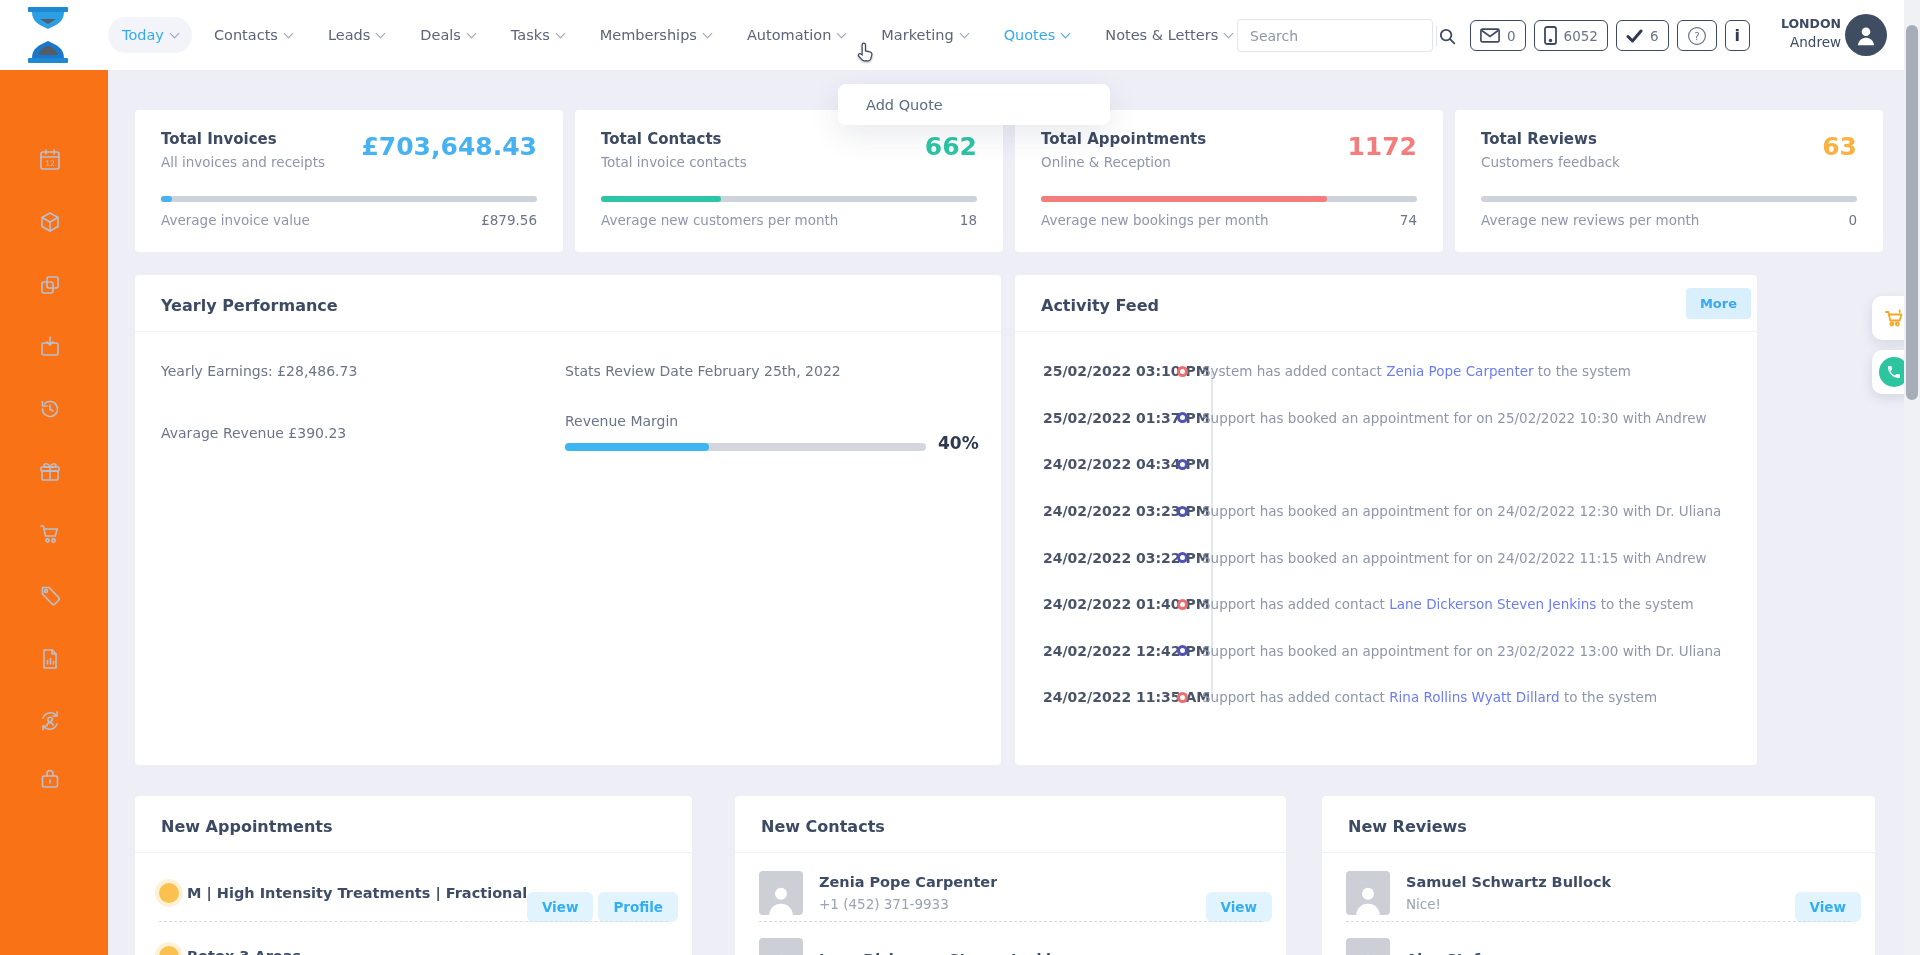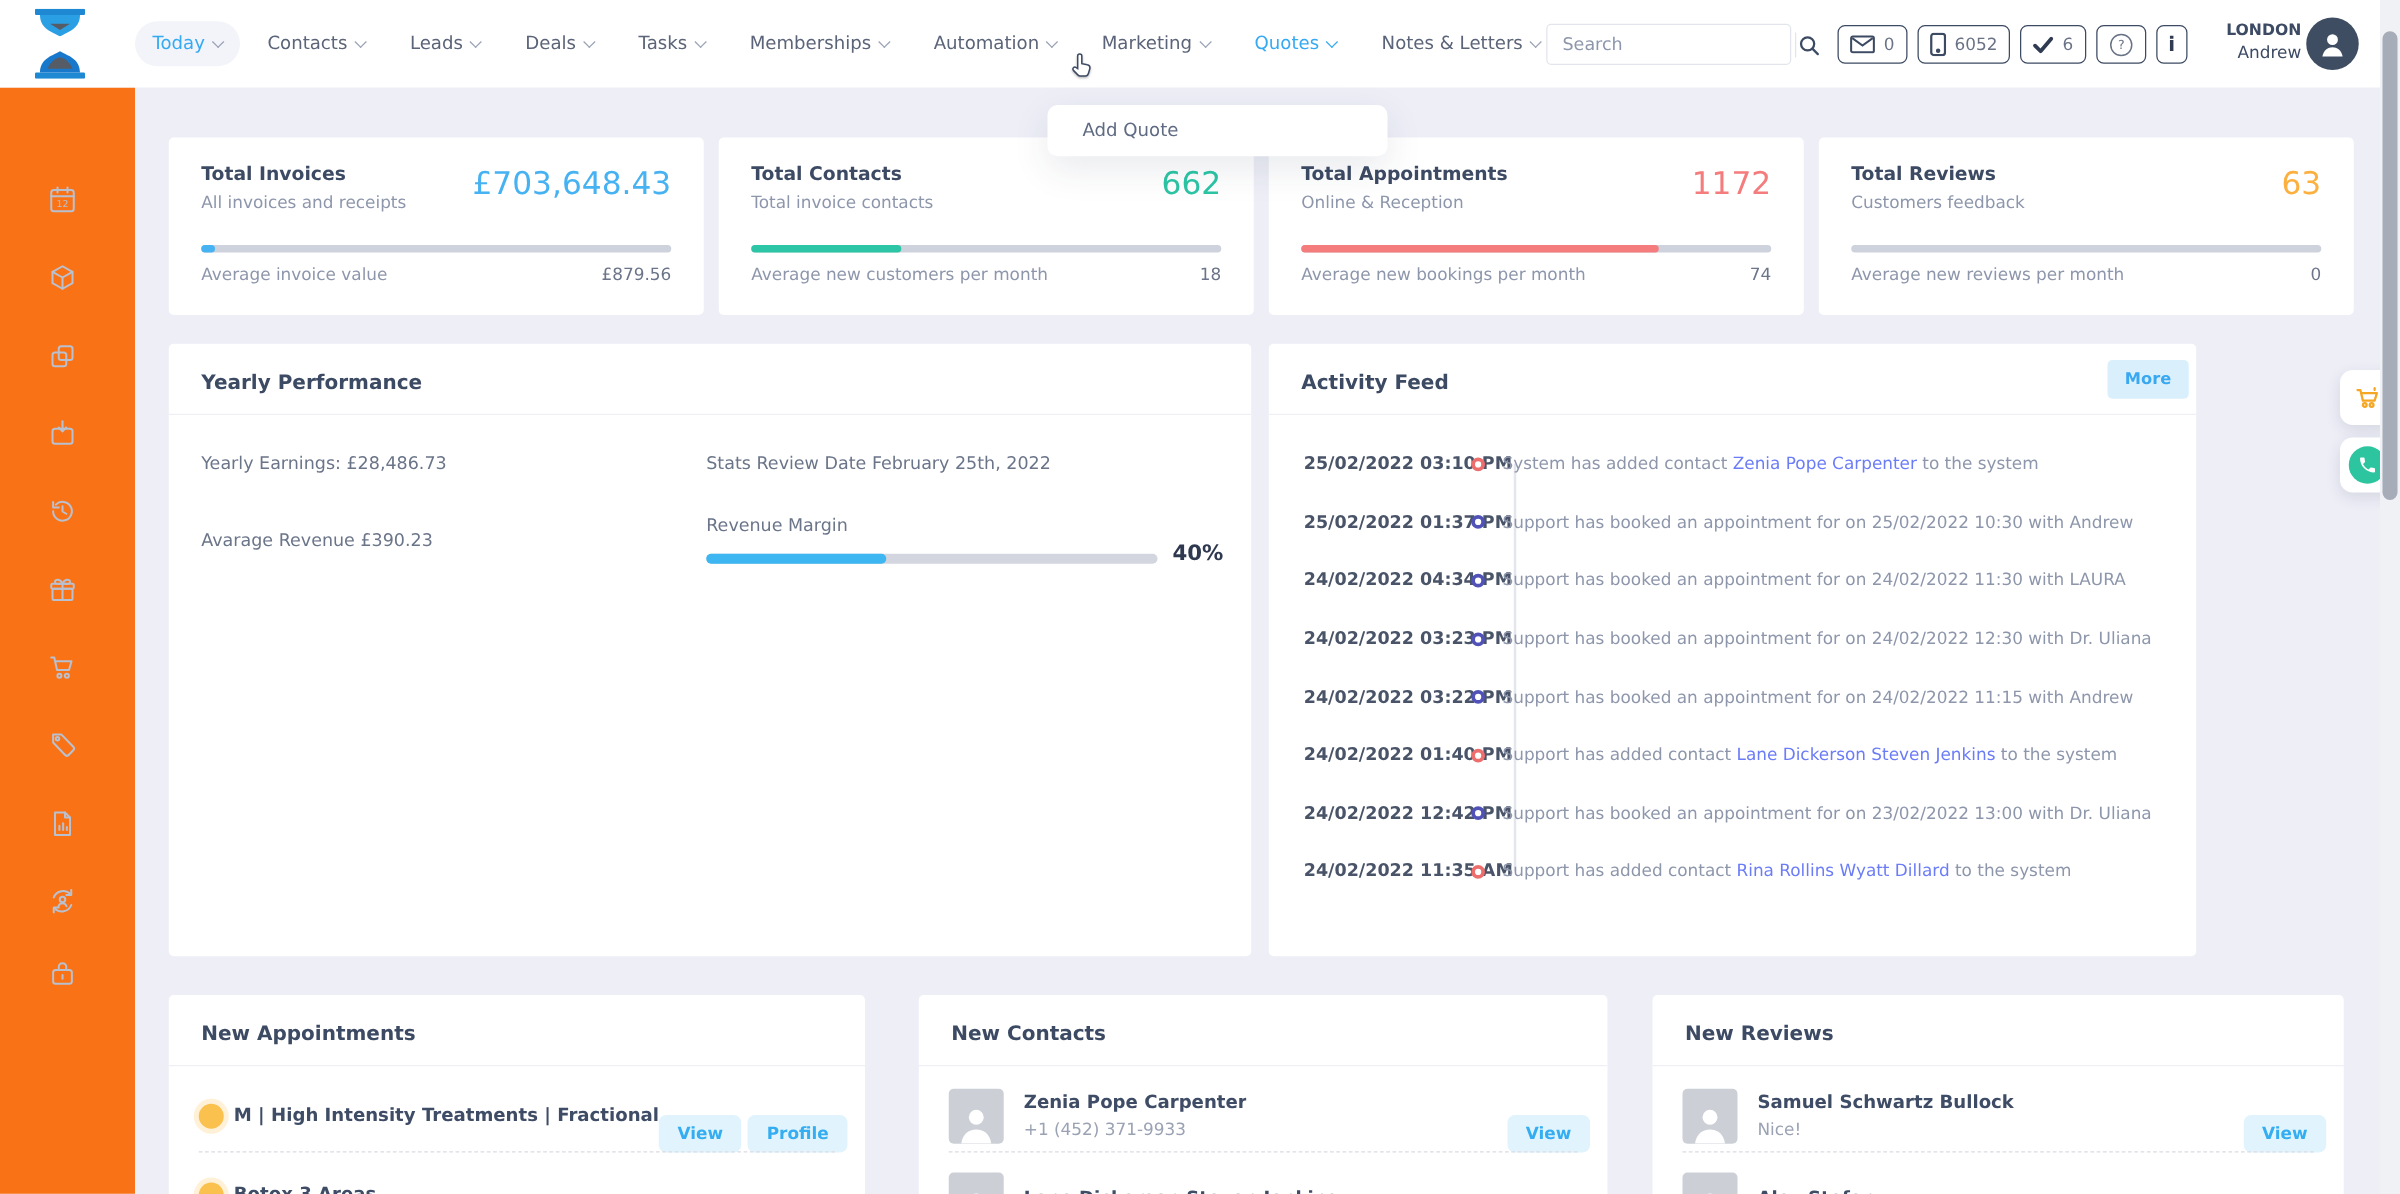--- a/index.html
+++ b/index.html
@@ -46,21 +46,21 @@
   
   .sidebar { position:absolute; left:0; top:70px; width:108px; height:885px; background:#f97316; z-index:10; }
   .side-icon { position:absolute; left:29px; width:42px; height:42px; display:flex; align-items:center;
     justify-content:center; cursor:pointer; }
   .side-icon svg { stroke:#b9c0cf; fill:none; stroke-width:1.6; stroke-linecap:round; stroke-linejoin:round; }
 
   
   .stat-card { position:absolute; top:110px; width:428px; height:142px; background:#fff; border-radius:4px; }
   .sc-title { position:absolute; left:26px; top:20px; font-size:15px; font-weight:700; color:#3d4a63; }
   .sc-sub { position:absolute; left:26px; top:44px; font-size:13.5px; color:#8d96ab; }
-  .sc-value { position:absolute; right:26px; top:22px; font-size:25px; font-weight:400; }
+  .sc-value { position:absolute; right:26px; top:22px; font-size:25px; font-weight:700; }
   .sc-bar { position:absolute; left:26px; right:26px; top:86px; height:6px; background:#ced2dc; border-radius:3px; }
   .sc-bar > div { height:6px; border-radius:3px; }
   .sc-footer { position:absolute; left:26px; right:26px; top:102px; display:flex; justify-content:space-between;
     font-size:13.5px; color:#8d96ab; }
   .sc-footer .fv { color:#6b7488; }
 
   
   .panel { position:absolute; background:#fff; border-radius:4px; }
   .panel-title { position:absolute; left:26px; top:21px; font-size:16px; font-weight:700; color:#3d4a63; }
   .panel-divider { position:absolute; left:0; right:0; top:56px; height:1px; background:#eef0f5; }
@@ -388,21 +388,20 @@
       <div class="feed-text"><span>System has added contact </span><a class="feed-link">Zenia Pope Carpenter</a><span> to the system</span></div>
     </div>
     <div class="feed-row">
       <div class="feed-time">25/02/2022 01:37 PM</div>
       <span class="feed-dot blue"></span>
       <div class="feed-text"><span>Support has booked an appointment for on 25/02/2022 10:30 with Andrew</span><a class="feed-link"></a><span></span></div>
     </div>
     <div class="feed-row">
       <div class="feed-time">24/02/2022 04:34 PM</div>
       <span class="feed-dot blue"></span>
-      <div class="feed-text"><span>Support has booked an appointment for on 24/02/2022 11:30 with LAURA</span><a class="feed-link"></a><span></span></div>
     </div>
     <div class="feed-row">
       <div class="feed-time">24/02/2022 03:23 PM</div>
       <span class="feed-dot blue"></span>
       <div class="feed-text"><span>Support has booked an appointment for on 24/02/2022 12:30 with Dr. Uliana</span><a class="feed-link"></a><span></span></div>
     </div>
     <div class="feed-row">
       <div class="feed-time">24/02/2022 03:22 PM</div>
       <span class="feed-dot blue"></span>
       <div class="feed-text"><span>Support has booked an appointment for on 24/02/2022 11:15 with Andrew</span><a class="feed-link"></a><span></span></div>

